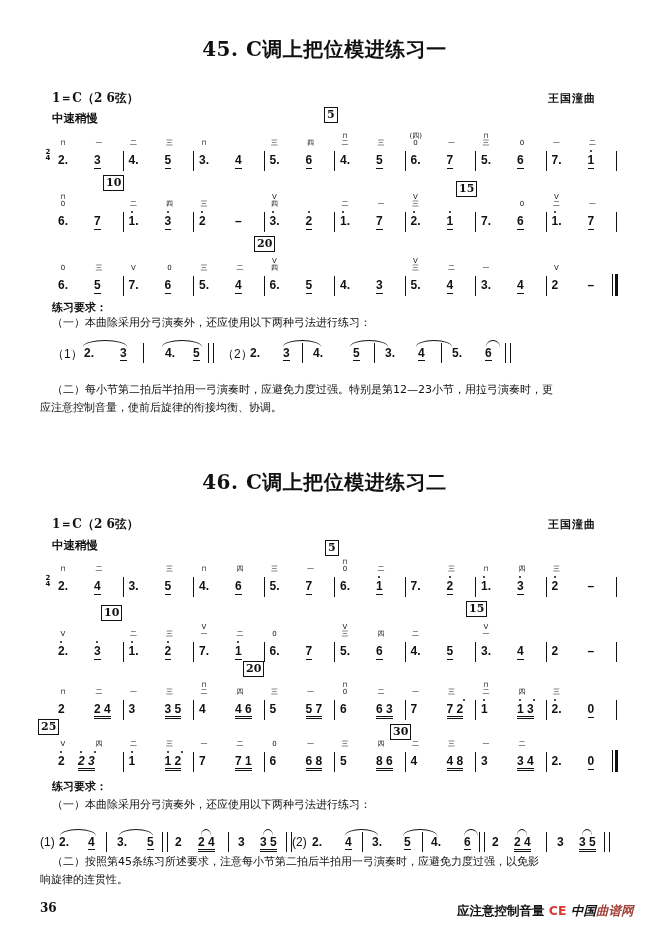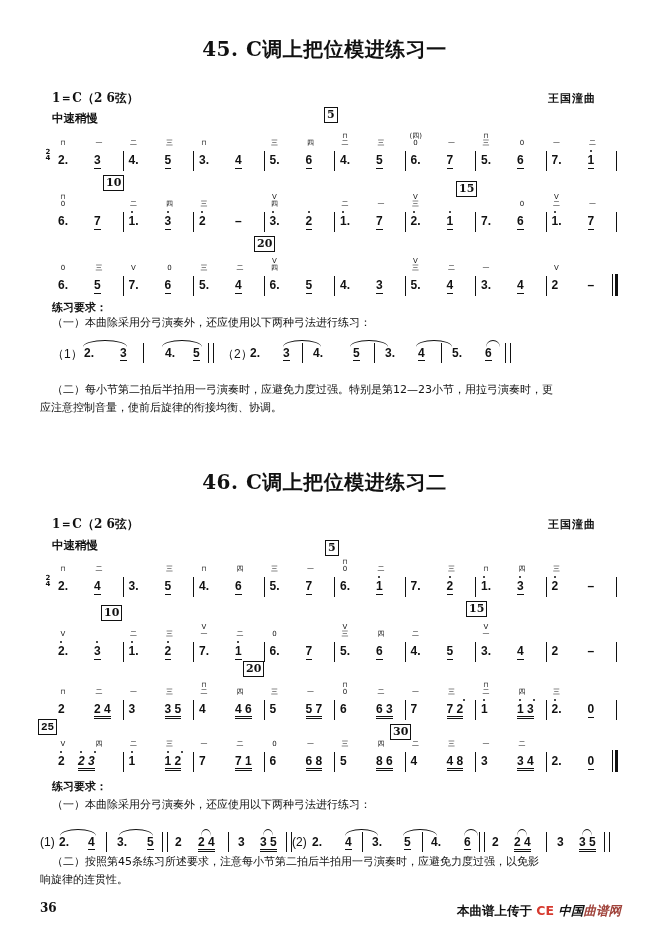--- a/index.html
+++ b/index.html
@@ -491,21 +491,21 @@
       <div class="measure" style="left: 503.5px; width: 70.5px;">
         <span class="note" style="left: 4px;"><span>2.</span></span>
         <span class="note" style="left: 40px;"><span class="u">0</span></span>
         <div class="dbar" style="left: 64.5px;"></div>
       </div>
     </div>
     <div class="rehearsal" style="left: 325px; top: 540px;">5</div>
     <div class="rehearsal" style="left: 101px; top: 605px;">10</div>
     <div class="rehearsal" style="left: 466px; top: 601px;">15</div>
     <div class="rehearsal" style="left: 243px; top: 661px;">20</div>
-    <div class="rehearsal" style="left: 38px; top: 719px; font-family: Liberation Mono, monospace;">25</div>
+    <div class="rehearsal" style="left: 38px; top: 719px;">25</div>
     <div class="rehearsal" style="left: 390px; top: 724px;">30</div>
   </div>
 
 <div class="h" style="top:779px;">练习要求：</div>
 <div class="p" style="left:52px;top:796px;">（一）本曲除采用分弓演奏外，还应使用以下两种弓法进行练习：</div>
 <div id="ex46">
     <span class="ex" style="left: 40px; top: 835px; font-weight: normal;">(1)</span>
     <div class="slur" style="left: 60px; width: 36px; top: 829px;"></div>
     <span class="ex" style="left: 59px; top: 835px;"><span>2.</span></span>
     <span class="ex" style="left: 88px; top: 835px;"><span style="border-bottom: 1px solid rgb(17, 17, 17);">4</span></span>
@@ -542,16 +542,16 @@
     <span class="ex" style="left: 557px; top: 835px;"><span>3</span></span>
     <div class="slur" style="left: 582px; width: 10px; top: 829px;"></div>
     <span class="ex" style="left: 579px; top: 835px;"><span style="border-bottom: 3px double rgb(17, 17, 17);">3 5</span></span>
     <div class="abs" style="left: 604px; top: 832px; width: 4px; height: 20px; border-left: 1px solid rgb(17, 17, 17); border-right: 1px solid rgb(17, 17, 17);"></div>
   </div>
 <div class="p" style="left:52px;top:853px;">（二）按照第45条练习所述要求，注意每小节第二拍后半拍用一弓演奏时，应避免力度过强，以免影</div>
 <div class="p" style="left:40px;top:871px;">响旋律的连贯性。</div>
 
 <div class="pagenum">36</div>
 <div class="wm">
-  <span>本曲谱上传于</span>
+  <span>应注意控制音量</span>
   <span class="c1">CE</span>
   <span class="c2">中国</span><span class="c3">曲谱网</span>
 </div>
 
 </body></html>

